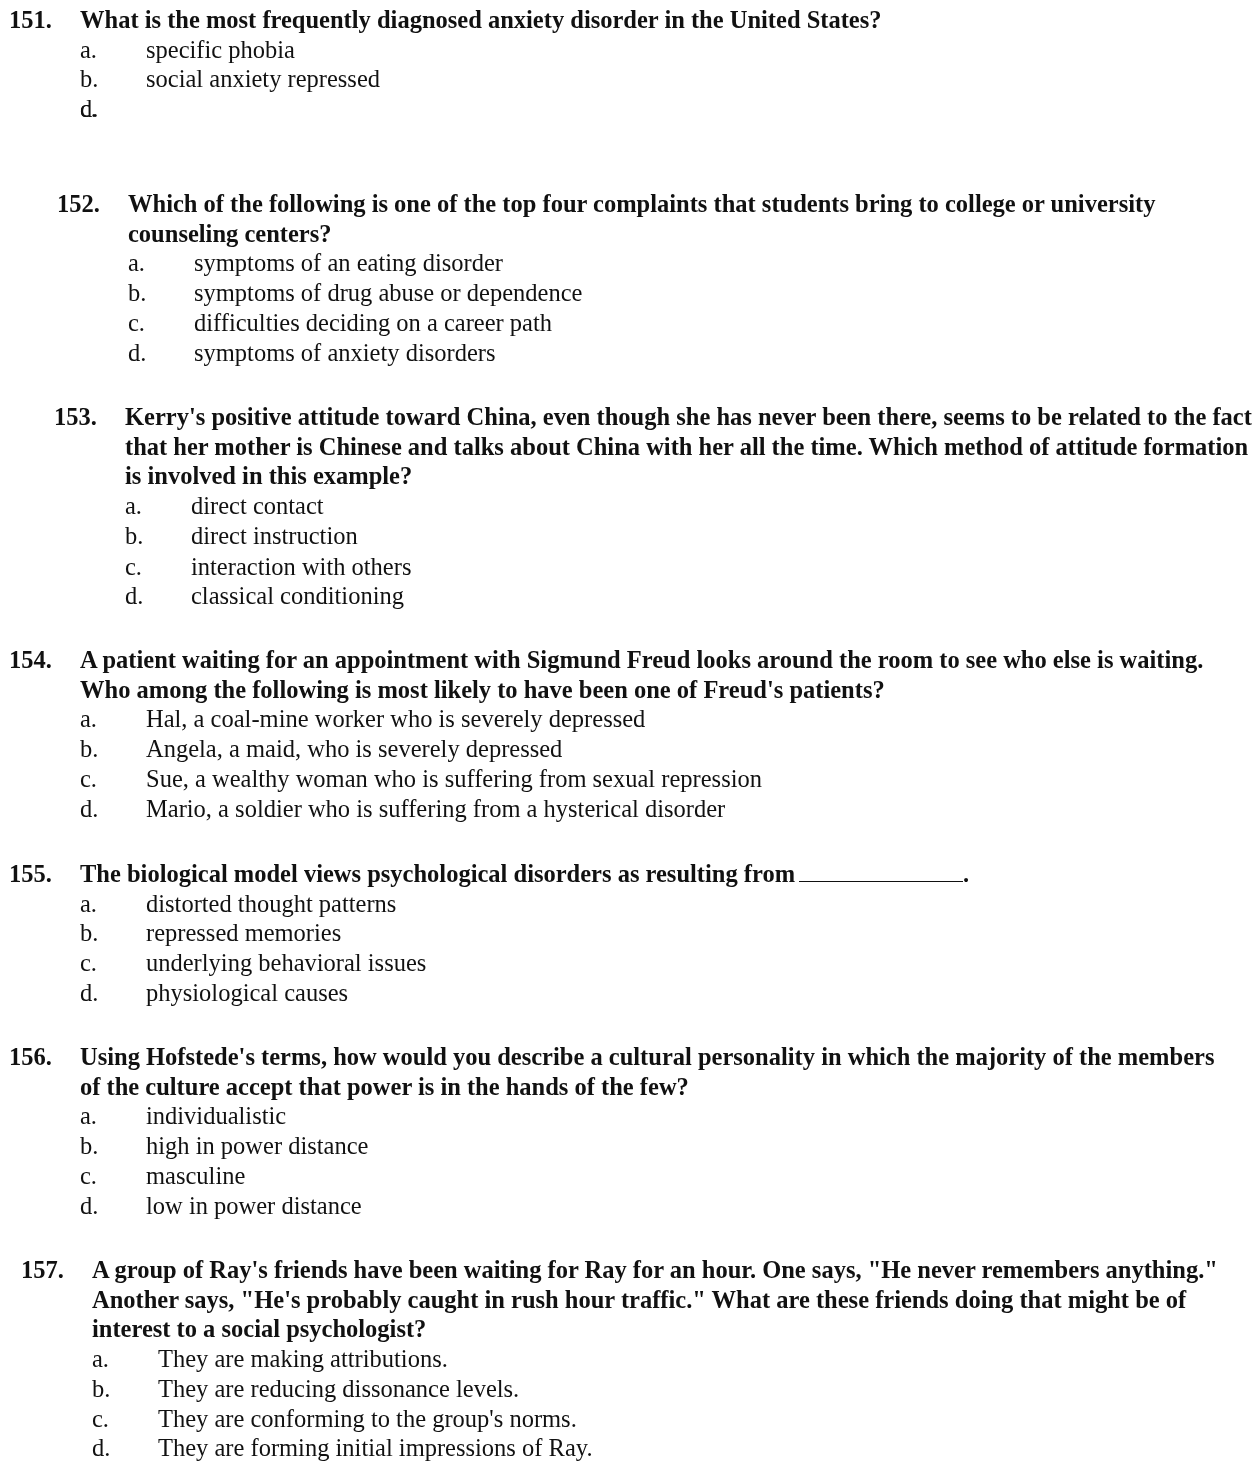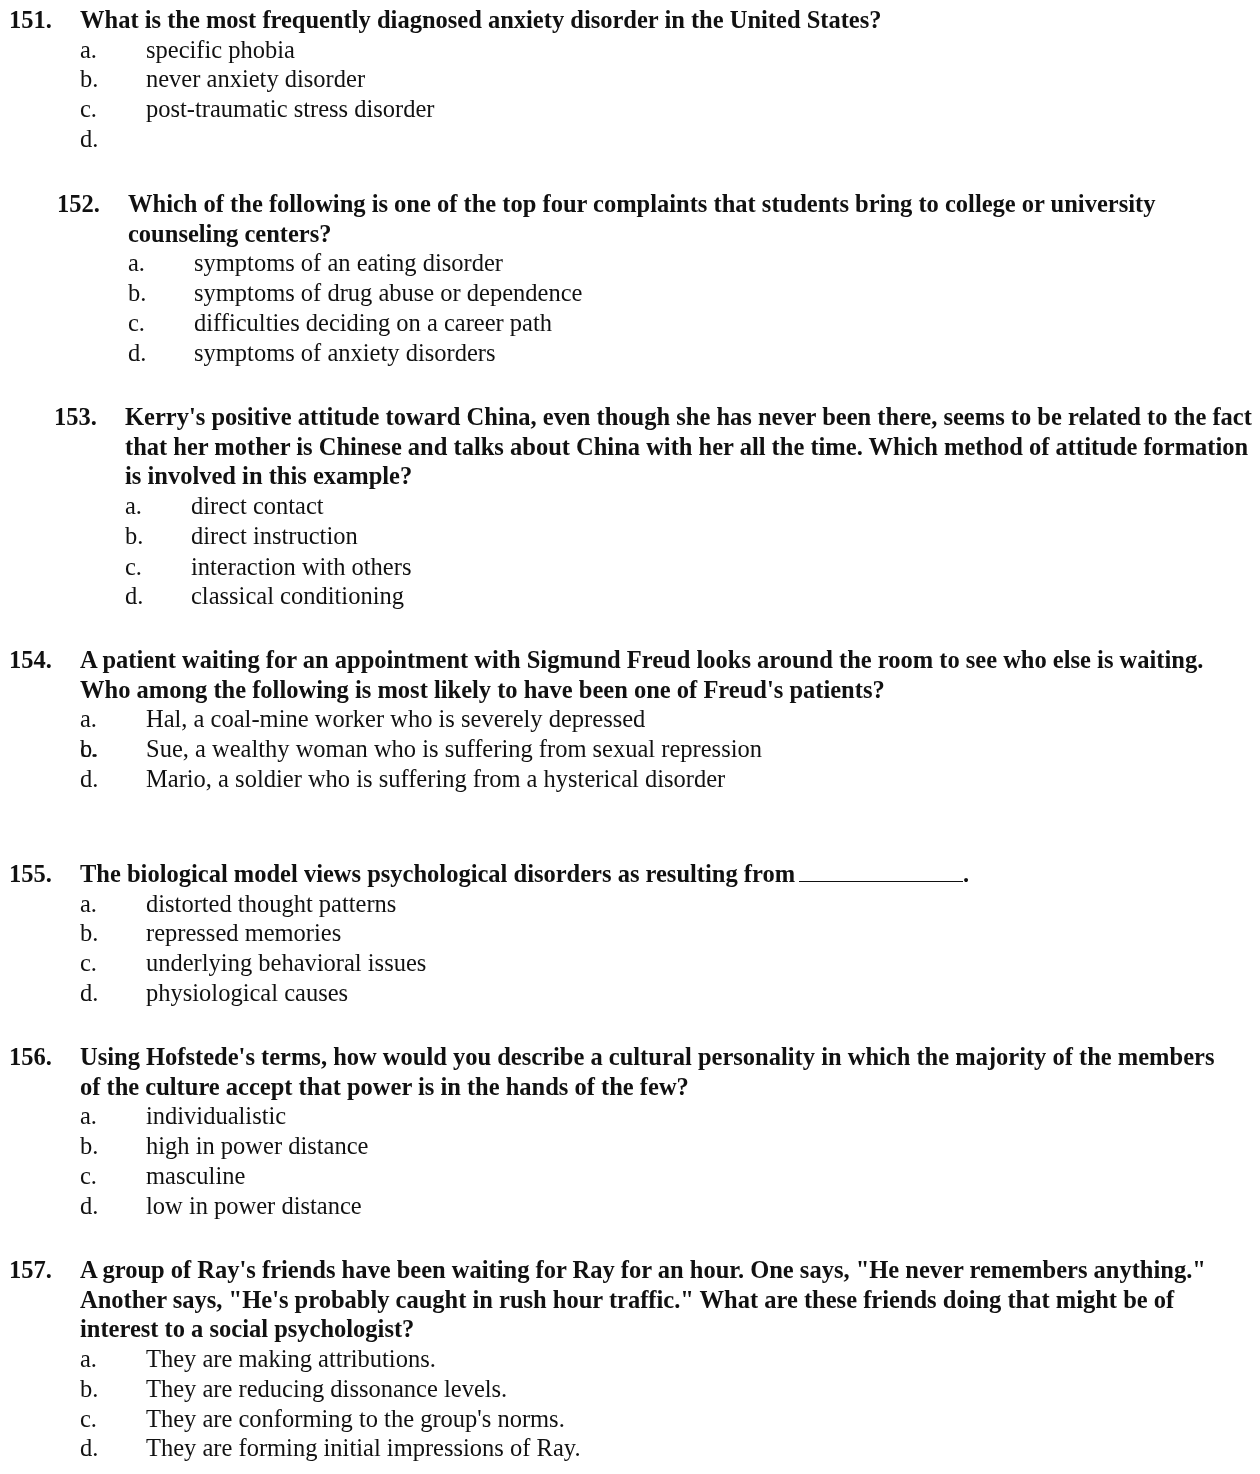--- a/index.html
+++ b/index.html
@@ -23,22 +23,22 @@
 <body>
 
 <div class="page">
 
   <div class="q" style="top:5px;">
     <div class="q-head">
       <span class="q-num">151.</span>
       <span class="q-text">What is the most frequently diagnosed anxiety disorder in the United States?</span>
     </div>
     <div class="opt"><span class="opt-letter">a.</span><span>specific phobia</span></div>
-    <div class="opt"><span class="opt-letter">b.</span><span>never anxiety disorder</span></div>
-    <div class="opt"><span class="opt-letter">c.</span><span>post-traumatic stress disorder</span></div>
+    <div class="opt"><span class="opt-letter">b.</span><span>social anxiety repressed</span></div>
+    <div class="opt"><span class="opt-letter">c.</span></div>
     <div class="opt"><span class="opt-letter">d.</span></div>
   </div>
 
   <div class="q" style="top:189px;padding-left:48px;">
     <div class="q-head">
       <span class="q-num">152.</span>
       <span class="q-text">Which of the following is one of the top four complaints that students bring to college or university counseling centers?</span>
     </div>
     <div class="opt"><span class="opt-letter">a.</span><span>symptoms of an eating disorder</span></div>
     <div class="opt"><span class="opt-letter">b.</span><span>symptoms of drug abuse or dependence</span></div>
@@ -56,21 +56,21 @@
     <div class="opt" style="margin-top:1px;"><span class="opt-letter">c.</span><span>interaction with others</span></div>
     <div class="opt"><span class="opt-letter">d.</span><span>classical conditioning</span></div>
   </div>
 
   <div class="q" style="top:645px;">
     <div class="q-head">
       <span class="q-num">154.</span>
       <span class="q-text">A patient waiting for an appointment with Sigmund Freud looks around the room to see who else is waiting. Who among the following is most likely to have been one of Freud's patients?</span>
     </div>
     <div class="opt"><span class="opt-letter">a.</span><span>Hal, a coal-mine worker who is severely depressed</span></div>
-    <div class="opt"><span class="opt-letter">b.</span></div>
+    <div class="opt"><span class="opt-letter">b.</span><span>Angela, a maid, who is severely depressed</span></div>
     <div class="opt"><span class="opt-letter">c.</span><span>Sue, a wealthy woman who is suffering from sexual repression</span></div>
     <div class="opt"><span class="opt-letter">d.</span><span>Mario, a soldier who is suffering from a hysterical disorder</span></div>
   </div>
 
   <div class="q" style="top:859px;">
     <div class="q-head">
       <span class="q-num">155.</span>
       <span class="q-text"><span>The biological model views psychological disorders as resulting from</span><span class="blank"></span><span>.</span></span>
     </div>
     <div class="opt"><span class="opt-letter">a.</span><span>distorted thought patterns</span></div>
@@ -83,21 +83,21 @@
     <div class="q-head">
       <span class="q-num">156.</span>
       <span class="q-text">Using Hofstede's terms, how would you describe a cultural personality in which the majority of the members of the culture accept that power is in the hands of the few?</span>
     </div>
     <div class="opt"><span class="opt-letter">a.</span><span>individualistic</span></div>
     <div class="opt"><span class="opt-letter">b.</span><span>high in power distance</span></div>
     <div class="opt"><span class="opt-letter">c.</span><span>masculine</span></div>
     <div class="opt"><span class="opt-letter">d.</span><span>low in power distance</span></div>
   </div>
 
-  <div class="q" style="top:1255px;">
+  <div class="q" style="top:1255px;padding-left:12px;">
     <div class="q-head">
       <span class="q-num">157.</span>
       <span class="q-text">A group of Ray's friends have been waiting for Ray for an hour. One says, "He never remembers anything." Another says, "He's probably caught in rush hour traffic." What are these friends doing that might be of interest to a social psychologist?</span>
     </div>
     <div class="opt"><span class="opt-letter">a.</span><span>They are making attributions.</span></div>
     <div class="opt"><span class="opt-letter">b.</span><span>They are reducing dissonance levels.</span></div>
     <div class="opt"><span class="opt-letter">c.</span><span>They are conforming to the group's norms.</span></div>
     <div class="opt"><span class="opt-letter">d.</span><span>They are forming initial impressions of Ray.</span></div>
   </div>
 

